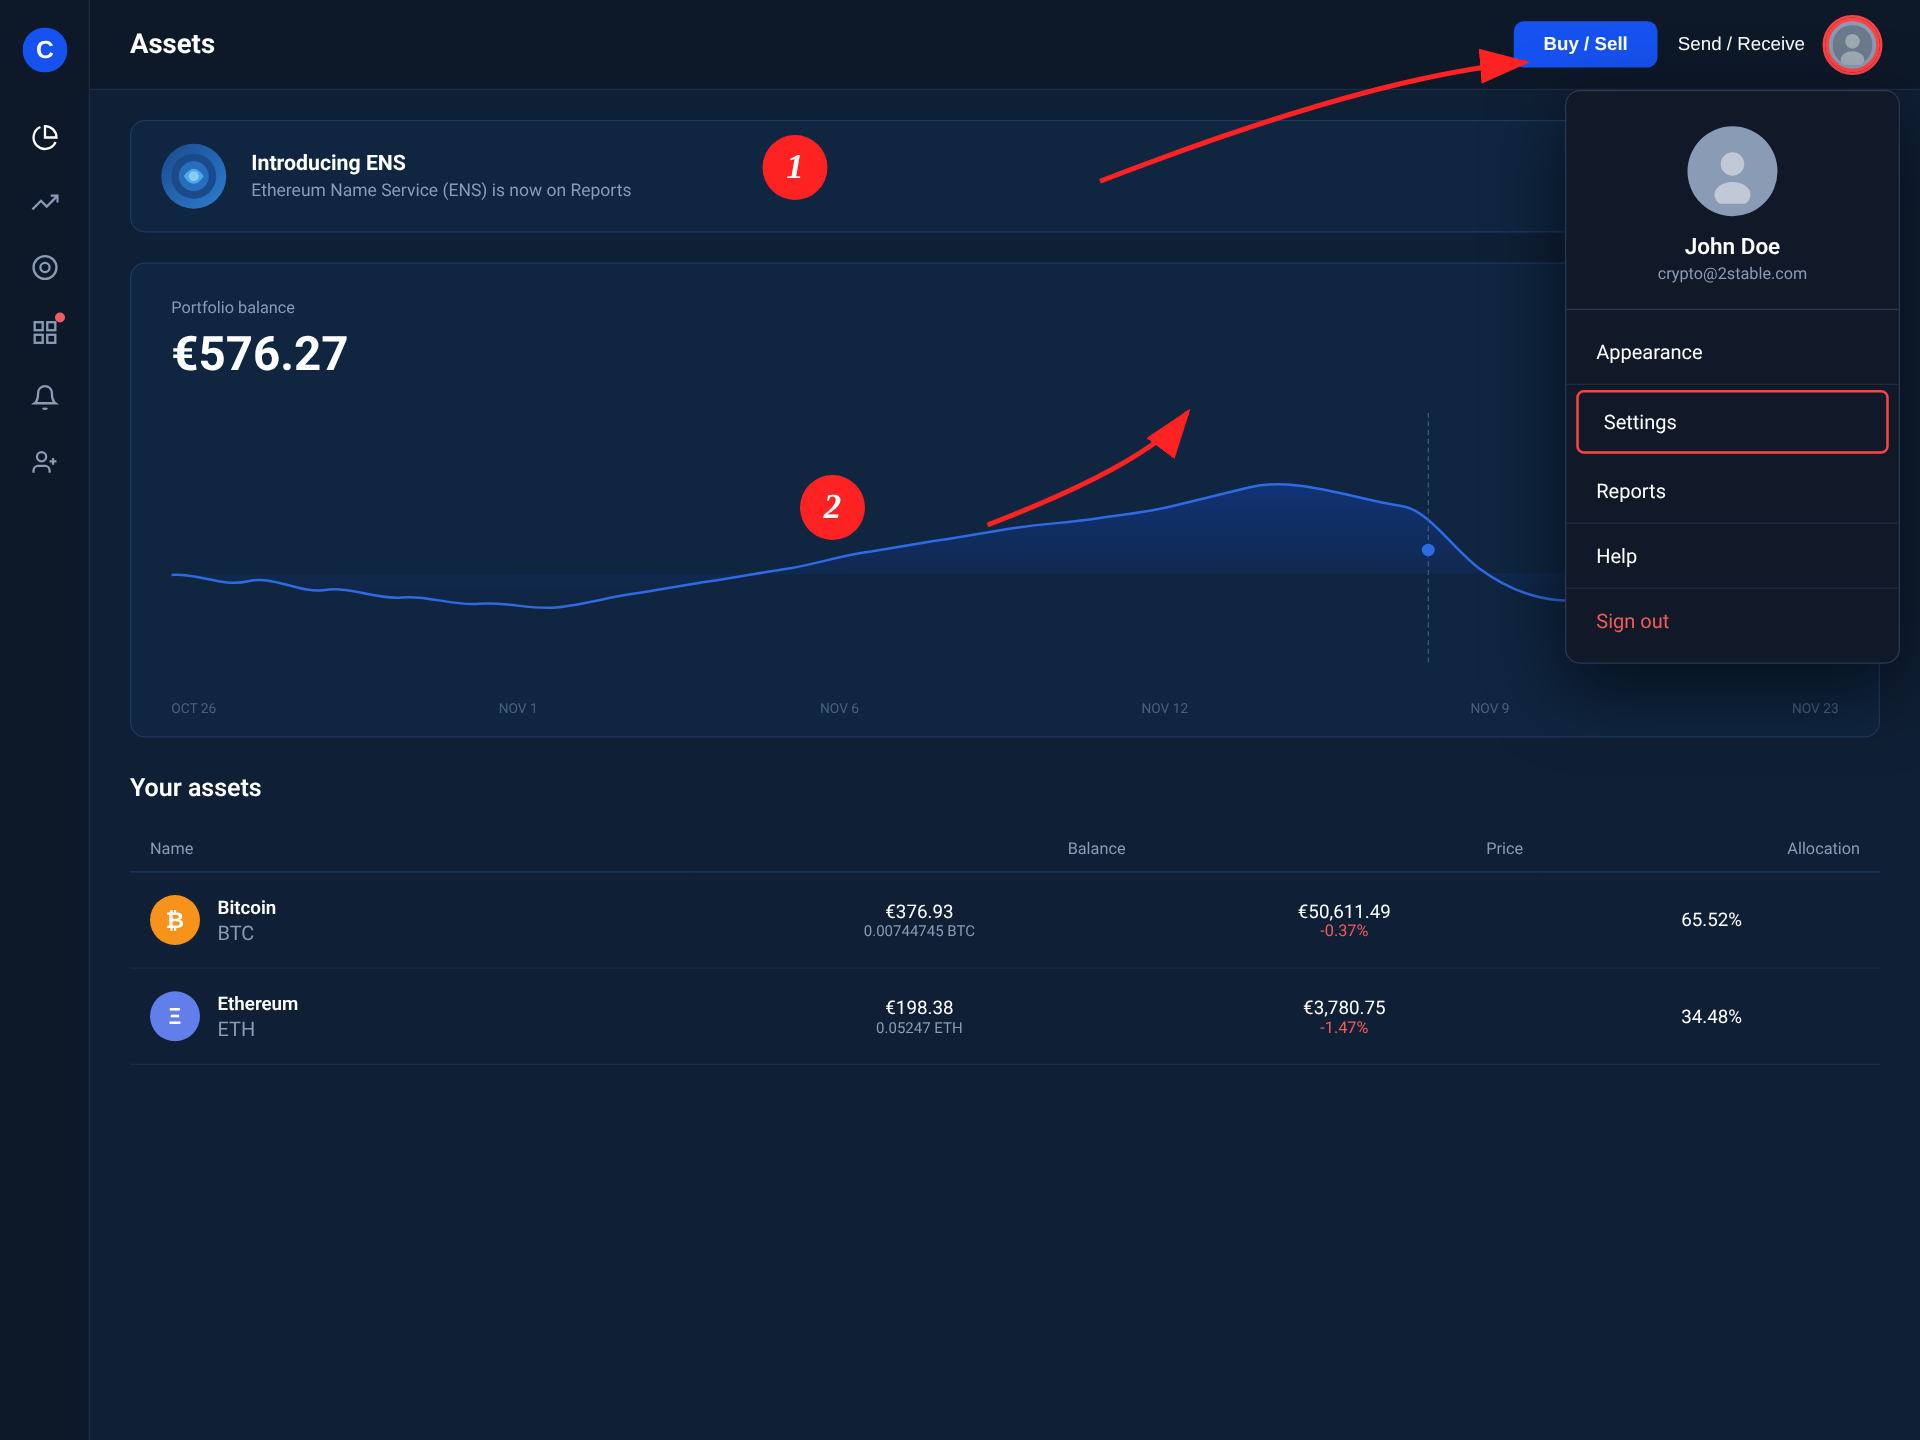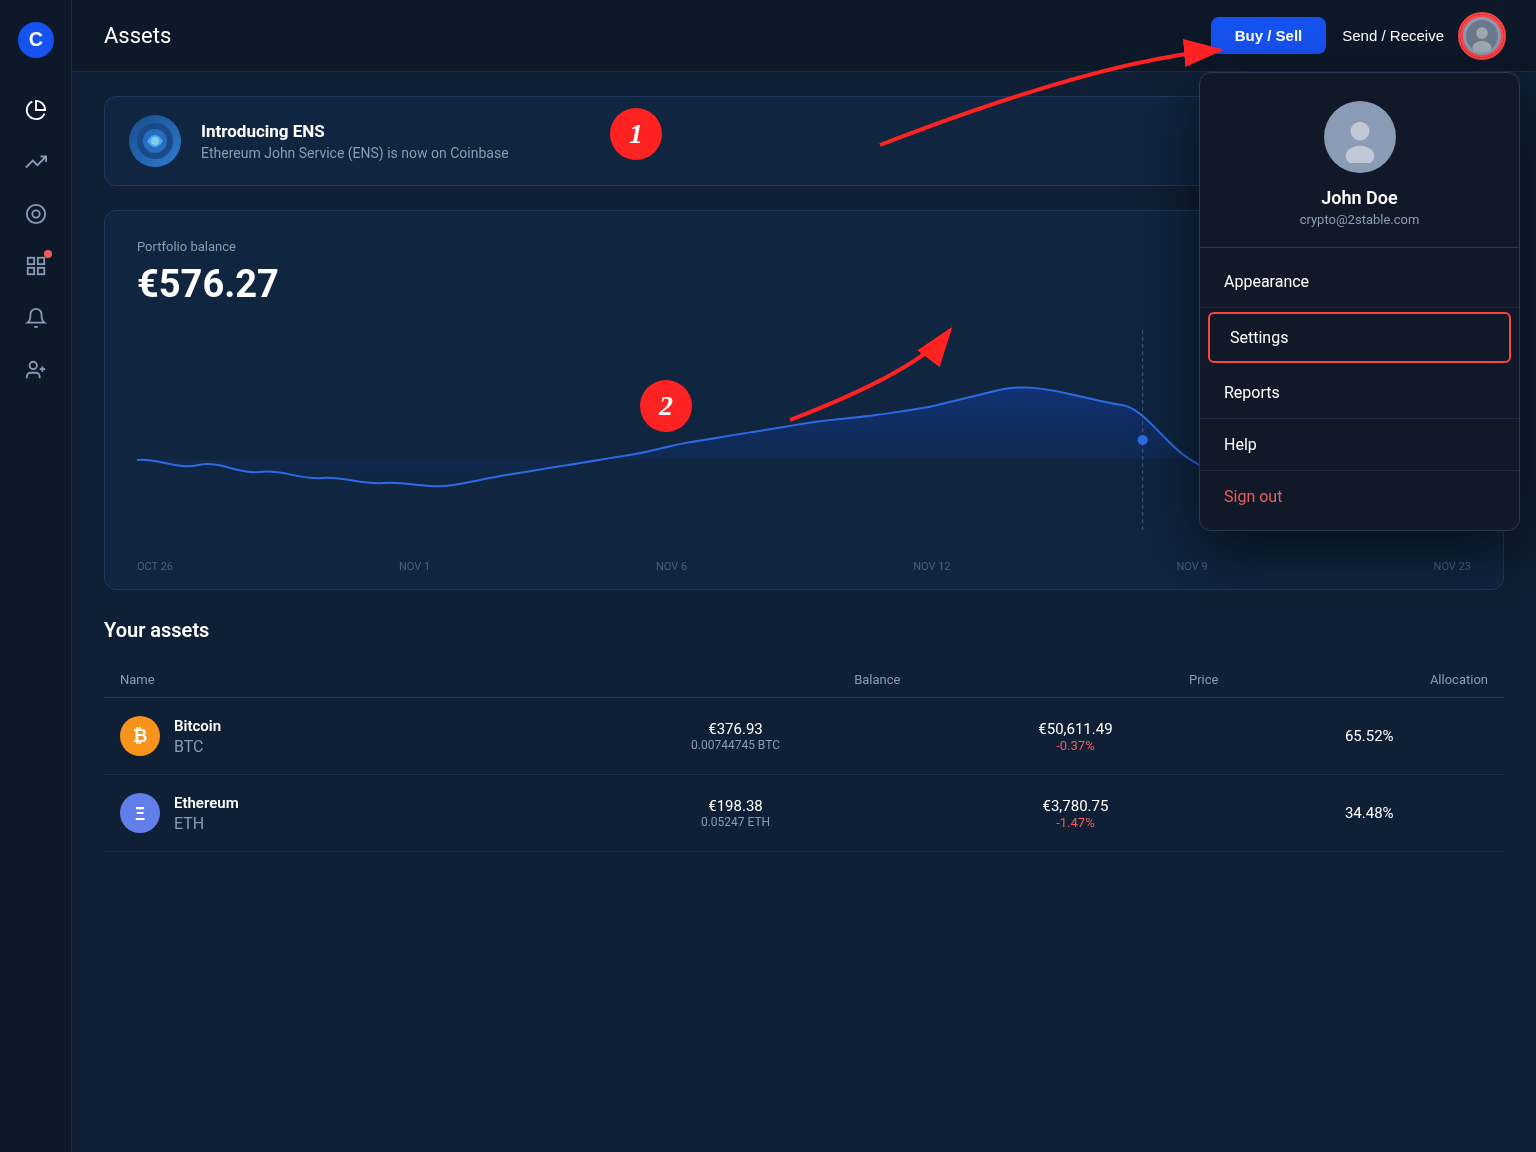--- a/index.html
+++ b/index.html
@@ -68,21 +68,21 @@
     .header {
       display: flex;
       align-items: center;
       padding: 16px 32px;
       border-bottom: 1px solid #1e2d45;
       background: #0d1829;
       height: 72px;
     }
     .header-title {
       font-size: 22px;
-      font-weight: 400;
+      font-weight: 700;
       color: #ffffff;
       flex: 1;
     }
     .header-actions {
       display: flex;
       align-items: center;
       gap: 16px;
     }
     .btn-buy-sell {
       background: #1652f0;
@@ -236,21 +236,21 @@
     }
     .asset-icon.btc { background: #f7931a; }
     .asset-icon.eth { background: #627eea; }
     .asset-name { font-weight: 600; font-size: 15px; }
     .asset-ticker { font-size: 16px; color: #8a9bb5; margin-top: 2px; }
     .price-change-neg { color: #f05d5d; font-size: 13px; }
     .dropdown-menu {
       position: fixed;
       top: 72px;
       right: 16px;
-      width: 321px;
+      width: 268px;
       background: #111827;
       border: 1px solid #2a3a55;
       border-radius: 12px;
       box-shadow: 0 20px 60px rgba(0,0,0,0.6);
       z-index: 200;
       overflow: hidden;
     }
     .dropdown-header {
       display: flex;
       flex-direction: column;
@@ -396,21 +396,21 @@
       <div class="banner-icon">
         <svg width="40" height="40" viewBox="0 0 40 40">
           <circle cx="20" cy="20" r="18" fill="#1a4a8a"></circle>
           <circle cx="20" cy="20" r="12" fill="#2d7dd2" opacity="0.7"></circle>
           <path d="M12 20 Q20 8 28 20 Q20 32 12 20" fill="#5ab4ff" opacity="0.8"></path>
           <circle cx="20" cy="20" r="4" fill="#87ceeb"></circle>
         </svg>
       </div>
       <div>
         <div class="banner-title">Introducing ENS</div>
-        <div class="banner-subtitle">Ethereum John Service (ENS) is now on Coinbase</div>
+        <div class="banner-subtitle">Ethereum Name Service (ENS) is now on Reports</div>
       </div>
     </div>
 
     <div class="portfolio-section">
       <div class="portfolio-label">Portfolio balance</div>
       <div class="portfolio-value">€576.27</div>
       <div class="chart-container">
         <svg width="100%" height="200" viewBox="0 0 1300 200" preserveAspectRatio="none">
           <defs>
             <linearGradient id="chartGrad" x1="0" y1="0" x2="0" y2="1">

